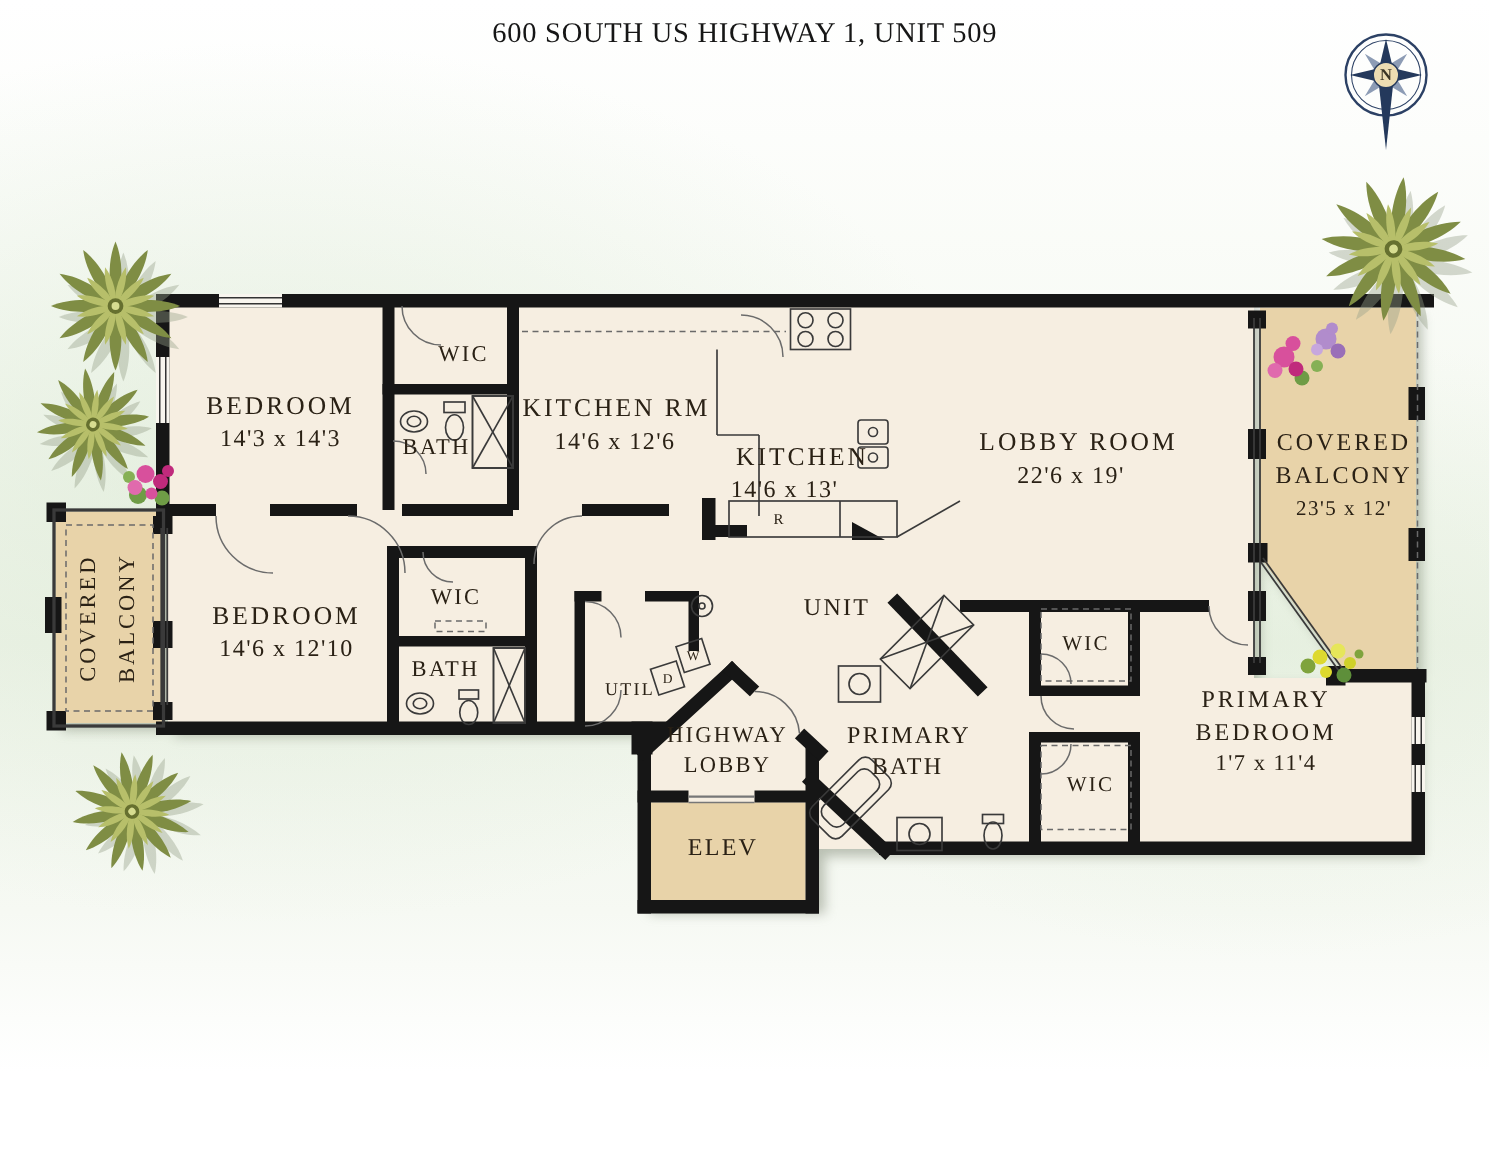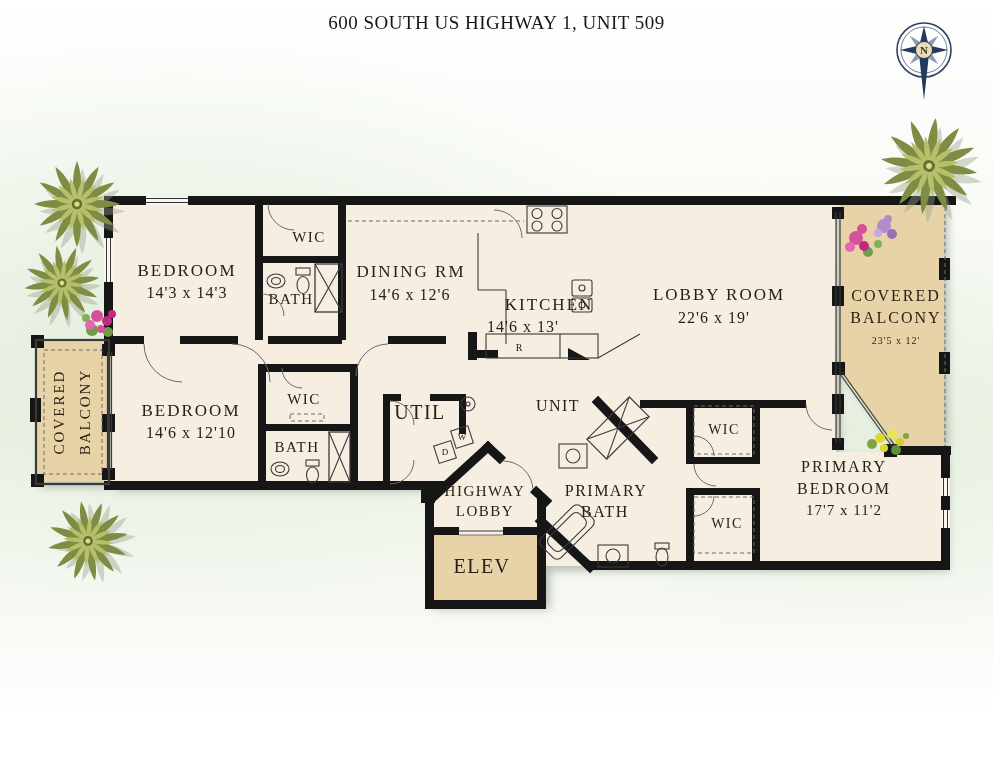--- a/index.html
+++ b/index.html
@@ -296,65 +296,65 @@
   </svg>
 
   <div class="lbl compass-n" style="left:924px;top:50px">N</div>
 
   <div class="lbl rm" style="left:187px;top:271px">BEDROOM</div>
   <div class="lbl dm" style="left:187px;top:293px">14'3 x 14'3</div>
 
   <div class="lbl sm" style="left:309px;top:237px">WIC</div>
   <div class="lbl sm" style="left:291px;top:299px">BATH</div>
 
-  <div class="lbl rm" style="left:411px;top:272px">DINING  RM</div>
+  <div class="lbl rm" style="left:411px;top:272px">KITCHEN  RM</div>
   <div class="lbl dm" style="left:410px;top:295px">14'6 x 12'6</div>
 
-  <div class="lbl rm" style="left:549px;top:305px">KITCHEN</div>
+  <div class="lbl rm" style="left:535px;top:305px">KITCHEN</div>
   <div class="lbl dm" style="left:523px;top:327px">14'6 x 13'</div>
   <div class="lbl ap" style="left:519px;top:347px">R</div>
 
   <div class="lbl rm" style="left:719px;top:295px">LOBBY ROOM</div>
   <div class="lbl dm" style="left:714px;top:318px">22'6 x 19'</div>
 
   <div class="lbl rm" style="left:896px;top:296px;font-size:16px">COVERED</div>
   <div class="lbl rm" style="left:896px;top:318px;font-size:16px">BALCONY</div>
-  <div class="lbl dm" style="left:896px;top:340px;font-size:10px">23'5 x 12'</div>
+  <div class="lbl dm" style="left:896px;top:340px;font-size:14px">23'5 x 12'</div>
 
   <div class="lbl vert" style="left:72px;top:412px;font-size:15px;letter-spacing:2px">
     <div>COVERED</div>
     <div>BALCONY</div>
   </div>
 
   <div class="lbl rm" style="left:191px;top:411px">BEDROOM</div>
   <div class="lbl dm" style="left:191px;top:433px">14'6 x 12'10</div>
 
   <div class="lbl sm" style="left:304px;top:399px">WIC</div>
   <div class="lbl sm" style="left:297px;top:447px">BATH</div>
 
-  <div class="lbl sm" style="left:420px;top:412px;font-size:20px">UTIL</div>
+  <div class="lbl sm" style="left:420px;top:460px;font-size:12px">UTIL</div>
   <div class="lbl" style="left:462px;top:437px;font-size:9px">W</div>
   <div class="lbl" style="left:445px;top:452px;font-size:9px">D</div>
 
   <div class="lbl sm" style="left:558px;top:406px;font-size:16px">UNIT</div>
 
   <div class="lbl sm" style="left:485px;top:491px">HIGHWAY</div>
   <div class="lbl sm" style="left:485px;top:511px">LOBBY</div>
 
-  <div class="lbl sm" style="left:482px;top:566px;font-size:20px">ELEV</div>
+  <div class="lbl sm" style="left:482px;top:566px;font-size:16px">ELEV</div>
 
   <div class="lbl sm" style="left:606px;top:491px;font-size:16px">PRIMARY</div>
   <div class="lbl sm" style="left:605px;top:512px;font-size:16px">BATH</div>
 
   <div class="lbl sm" style="left:724px;top:430px;font-size:14px">WIC</div>
   <div class="lbl sm" style="left:727px;top:524px;font-size:14px">WIC</div>
 
   <div class="lbl rm" style="left:844px;top:467px;font-size:16px">PRIMARY</div>
   <div class="lbl rm" style="left:844px;top:489px;font-size:16px">BEDROOM</div>
-  <div class="lbl dm" style="left:844px;top:510px;font-size:15px">17'7 x 11'2</div>
+  <div class="lbl dm" style="left:844px;top:510px;font-size:15px">1'7 x 11'4</div>
 
   <div class="notice">
     <div><span>Notice:</span>&nbsp;&nbsp;<span>This floor plan rendering is for marketing purposes only. All specifications, dimensions, features, and square footage are approximate and cannot be relied upon.</span></div>
     <div>Landscaping is in no way representative of actual landscaping and is only included on this marketing floor plan to add color, interest and dimension.</div>
     <div>The accuracy of this information is subject to errors, omissions and changes. A licensed architect should be contacted for actual measurements, features and specifications.</div>
   </div>
 
 </div>
 
 </body></html>

